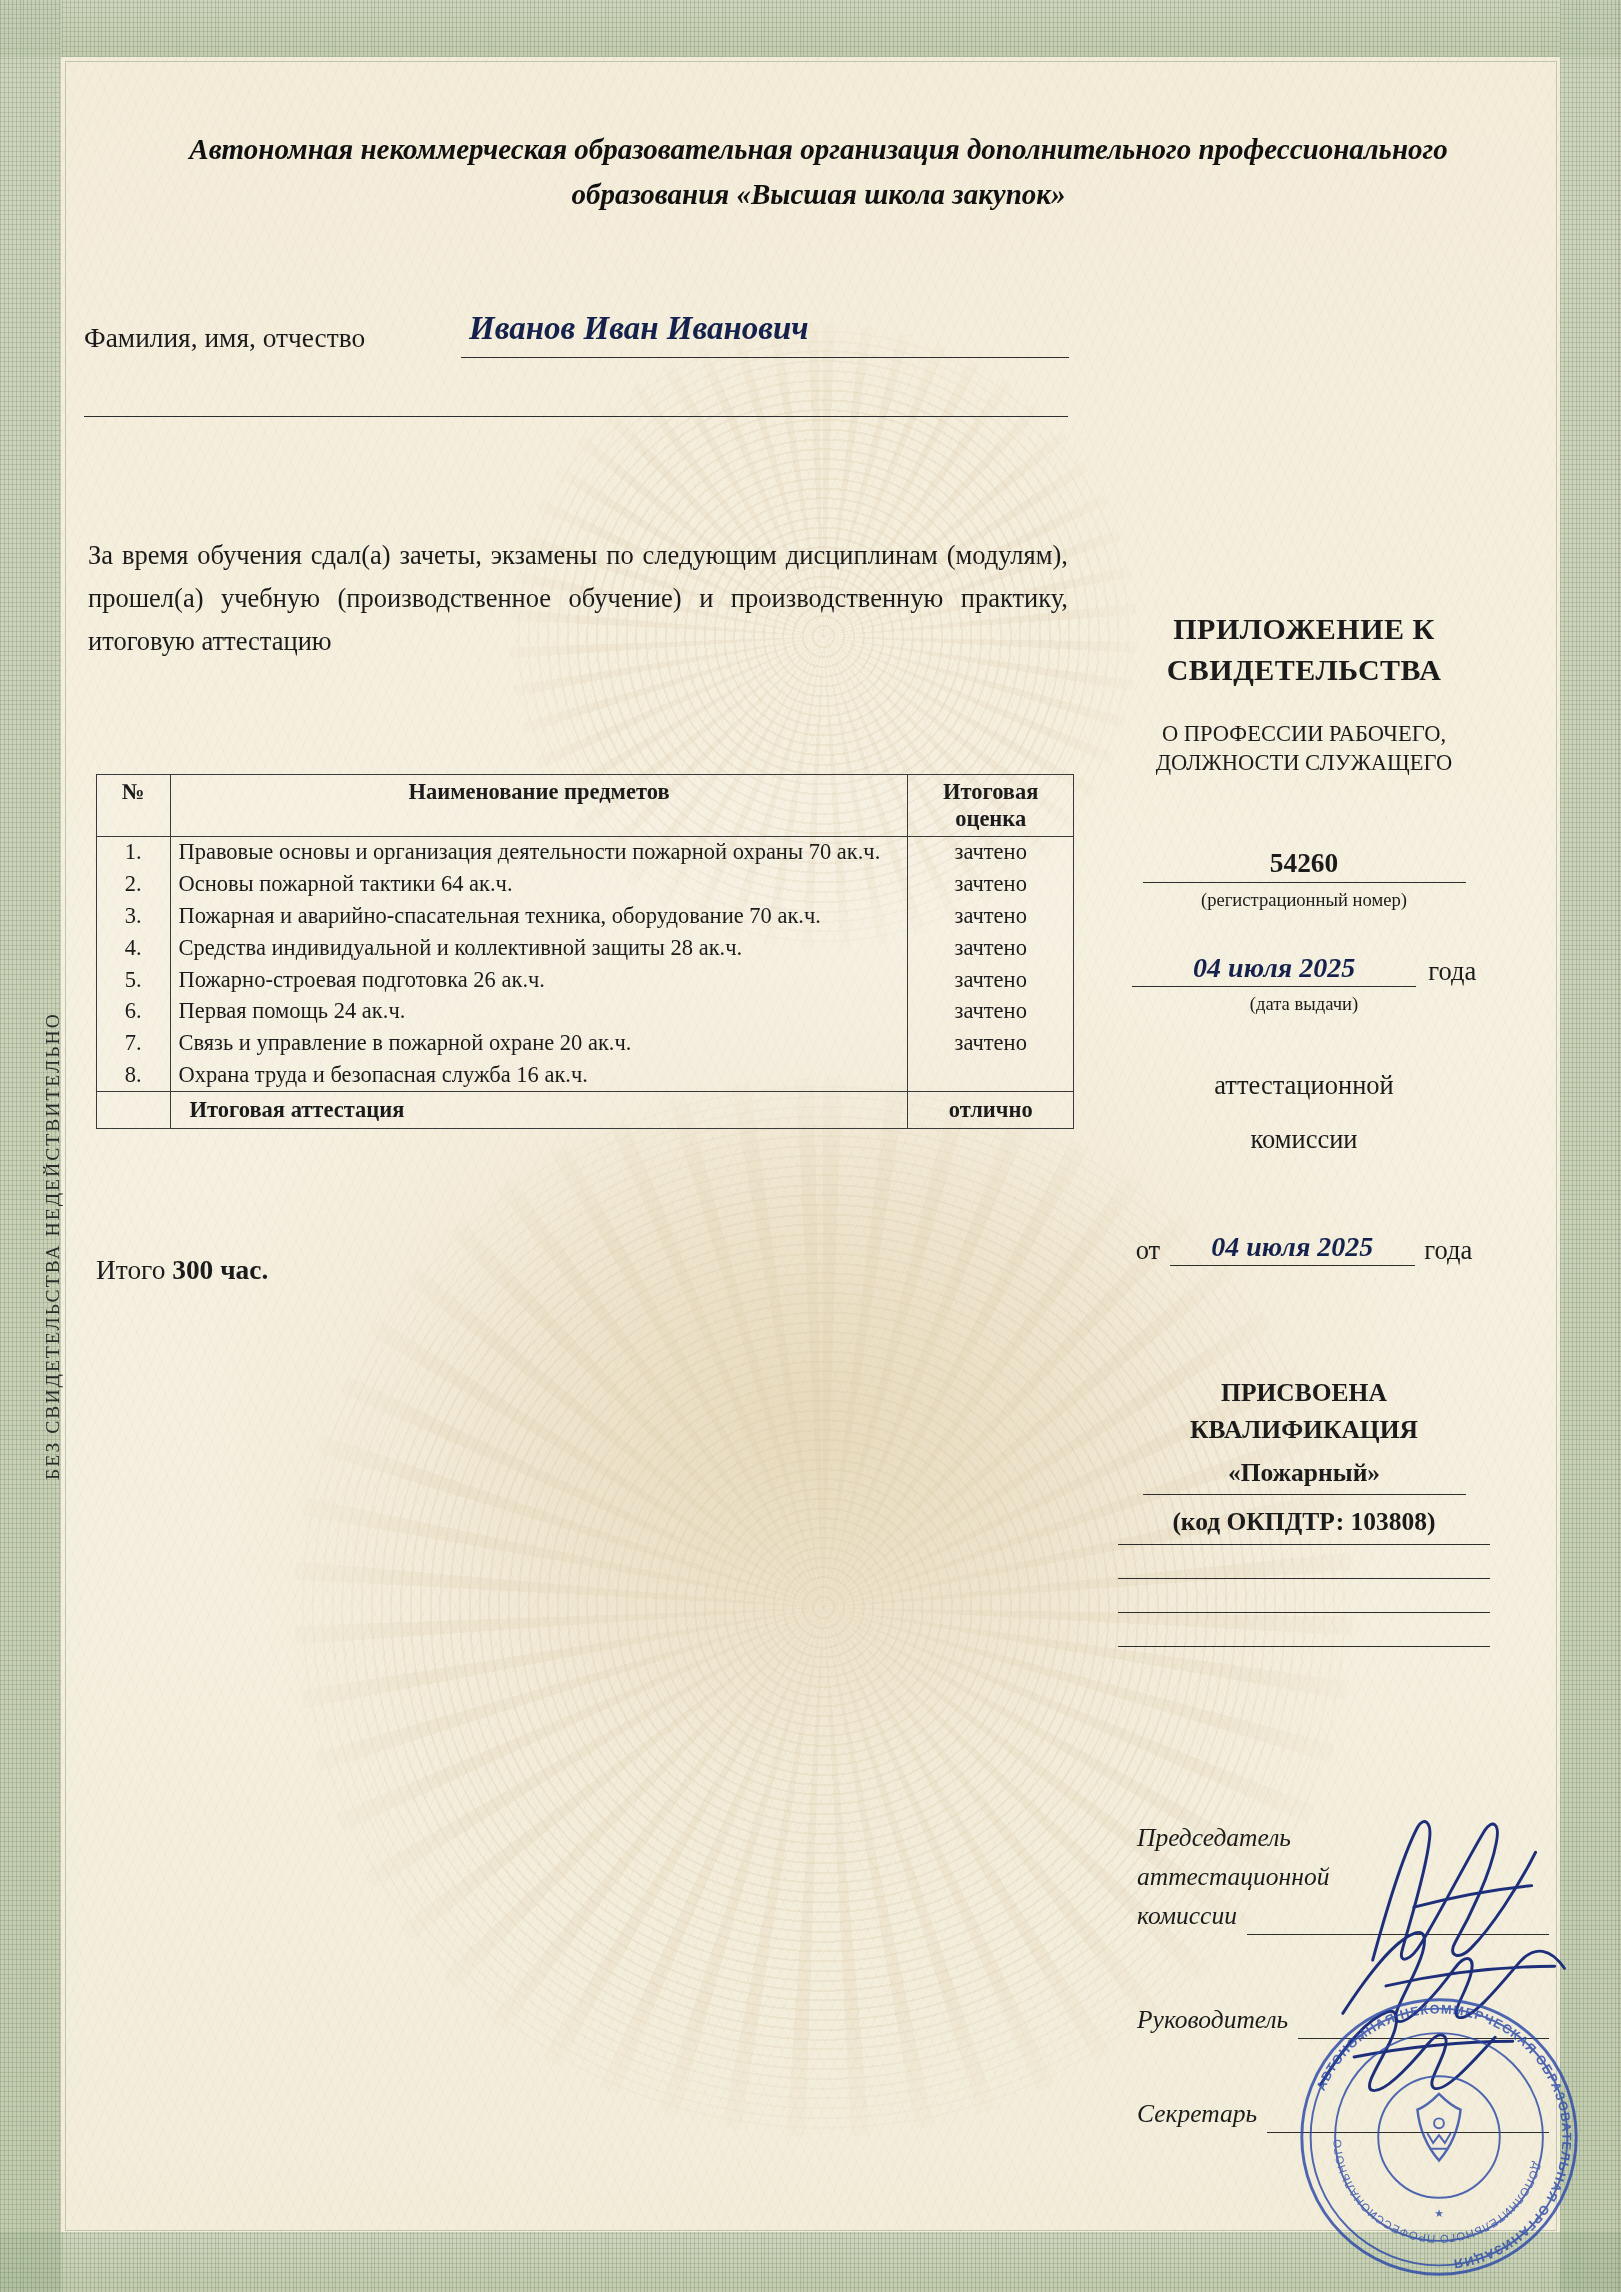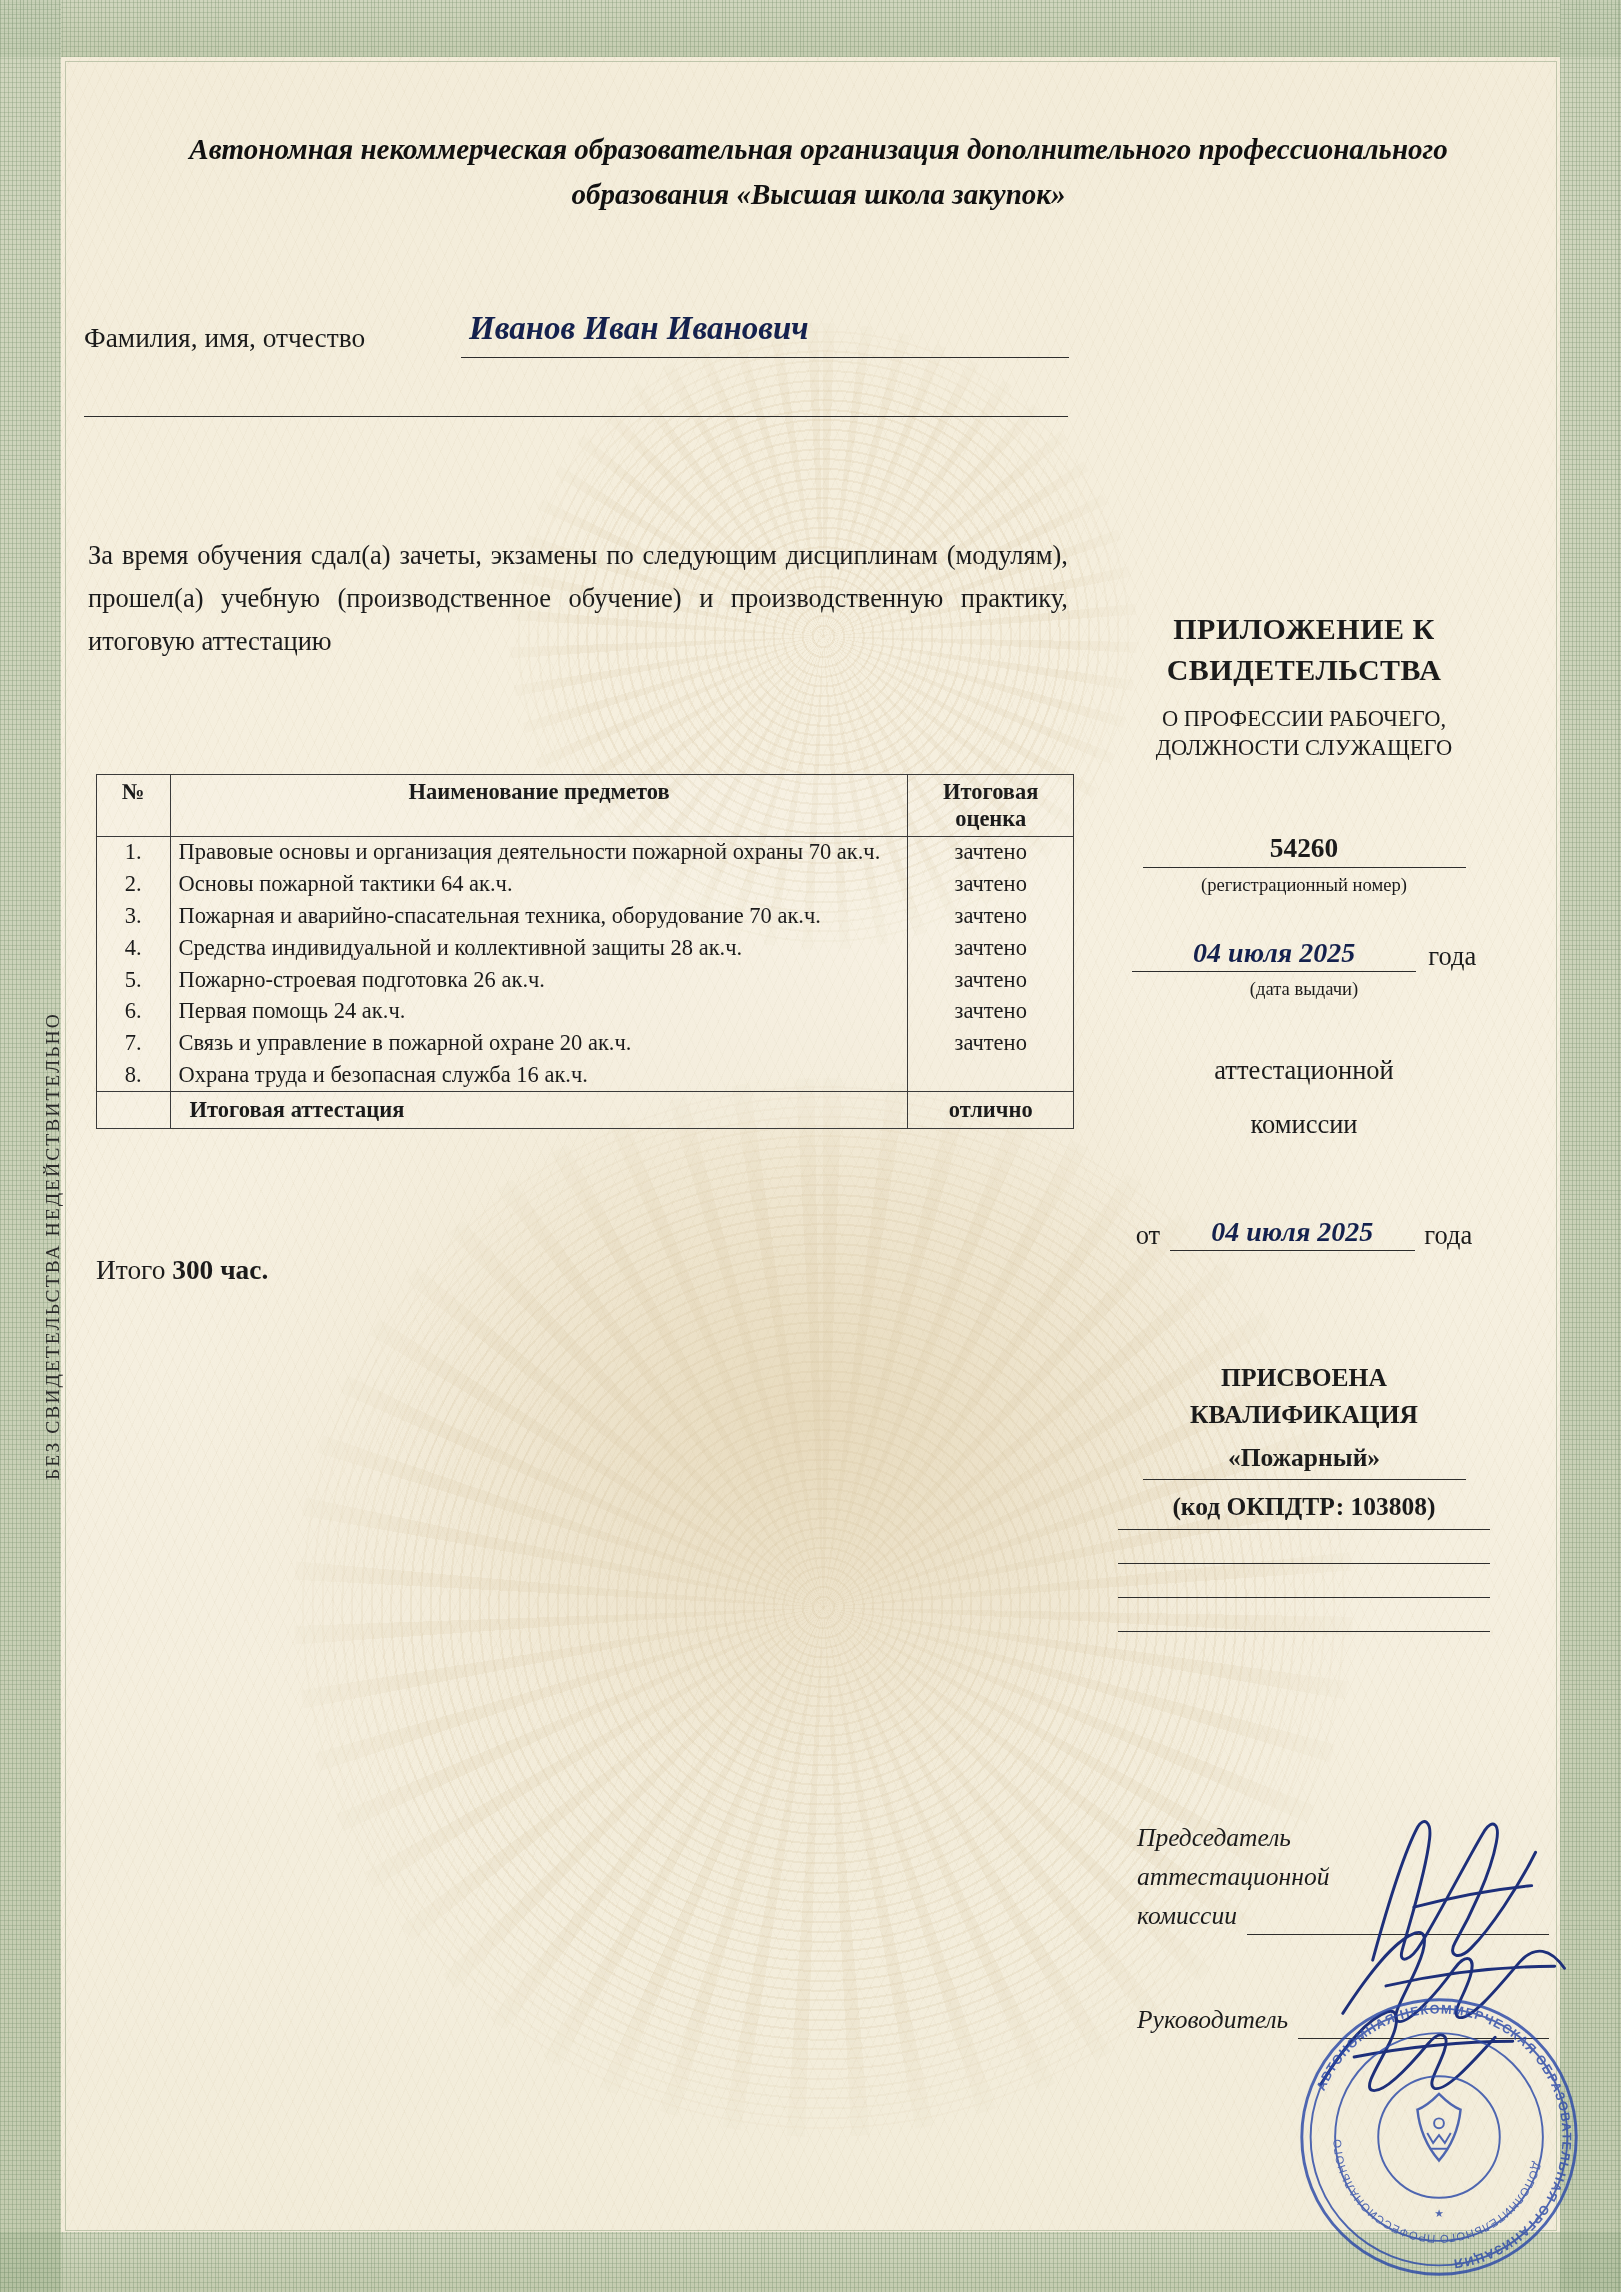--- a/index.html
+++ b/index.html
@@ -182,21 +182,21 @@
     width: 412px;
     text-align: center;
   }
   .doc-title {
     font-size: 30px;
     font-weight: bold;
     line-height: 41px;
     letter-spacing: 0.5px;
   }
   .doc-subtitle {
-    margin-top: 14px;
+    margin-top: 29px;
     font-size: 22.5px;
     line-height: 29px;
   }
   .regnum {
     margin-top: 71px;
     font-size: 27.4px;
     font-weight: bold;
     border-bottom: 1.5px solid #2d2d2d;
     display: inline-block;
     min-width: 323px;
@@ -446,20 +446,24 @@
     <div class="chair-lines">
       <div>Председатель</div>
       <div>аттестационной</div>
       <div class="sig-row" style="margin-top:0;">
         <span class="sig-label">комиссии</span>
         <span class="sig-line"></span>
       </div>
     </div>
     <div class="sig-row" style="margin-top:65px;">
       <span class="sig-label">Руководитель</span>
+      <span class="sig-line"></span>
+    </div>
+    <div class="sig-row" style="margin-top:55px;">
+      <span class="sig-label">Секретарь</span>
       <span class="sig-line"></span>
     </div>
   </div>
 
   <div class="sig-ink" style="left:1353px; top:1813px;">
     <svg width="216" height="157" viewBox="0 0 220 160">
       <g fill="none" stroke="#1d2f7a" stroke-width="3" stroke-linecap="round">
         <path d="M20,150 C35,95 52,40 66,14 C72,4 80,8 78,26 C74,62 58,110 50,140 C46,154 58,152 70,132 C92,96 118,44 134,18 C142,6 150,10 146,30 C140,62 120,104 104,132 C96,146 108,150 120,138 C140,118 168,76 186,40"></path>
         <path d="M62,96 C100,86 140,78 182,74"></path>
       </g>

